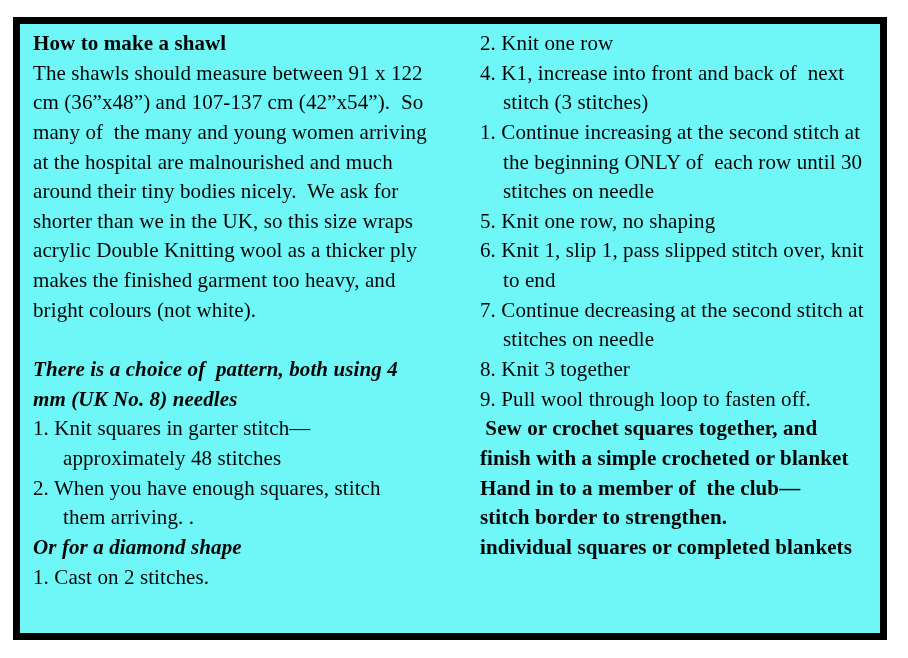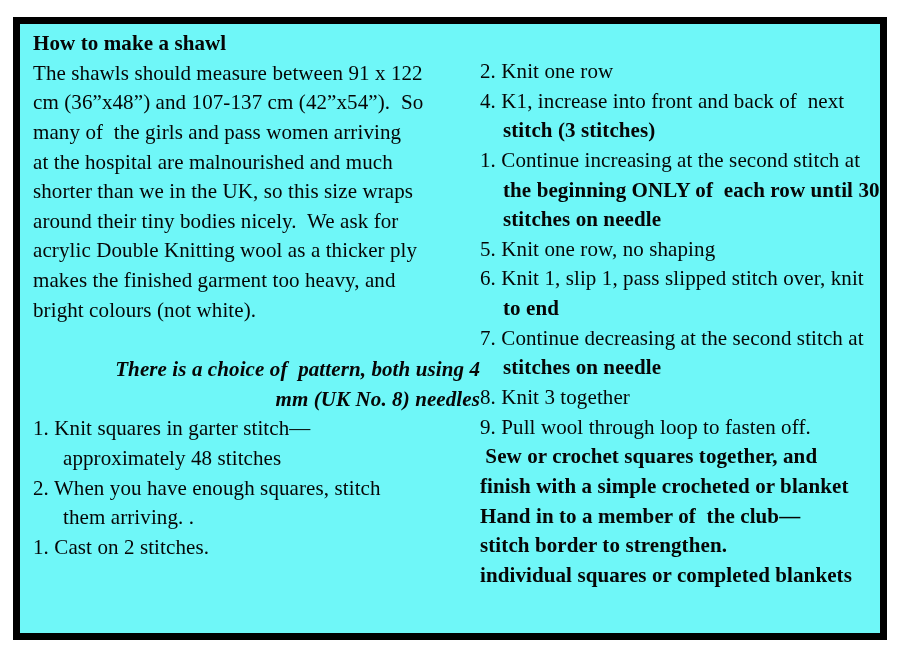--- a/index.html
+++ b/index.html
@@ -27,59 +27,59 @@
   }
   .col {
     display: block;
   }
   .col-left {
     width: 447px;
     flex: 0 0 447px;
   }
   .col-right {
     flex: 1 1 auto;
-    margin-top: 28px;
   }
   .line {
     height: 29.65px;
     line-height: 29.65px;
     font-size: 21px;
     color: #060606;
     white-space: pre;
     letter-spacing: 0.1px;
   }
   .b  { font-weight: bold; }
-  .bi { font-weight: bold; font-style: italic; text-align: right; }
+  .bi { font-weight: bold; font-style: italic; }
   .ind-l { padding-left: 30px; }
-  .ind-r { padding-left: 23px; font-weight: bold; }
+  .ind-r { padding-left: 23px; }
 </style>
 </head>
 <body>
 
 <div class="panel">
   <div class="columns">
 
     <div class="col col-left">
       <div class="line b">How to make a shawl</div>
       <div class="line">The shawls should measure between 91 x 122</div>
       <div class="line">cm (36”x48”) and 107-137 cm (42”x54”).  So</div>
-      <div class="line">many of  the girls and pass women arriving</div>
+      <div class="line">many of  the many and young women arriving</div>
       <div class="line">at the hospital are malnourished and much</div>
+      <div class="line">around their tiny bodies nicely.  We ask for</div>
       <div class="line">shorter than we in the UK, so this size wraps</div>
-      <div class="line">around their tiny bodies nicely.  We ask for</div>
       <div class="line">acrylic Double Knitting wool as a thicker ply</div>
       <div class="line">makes the finished garment too heavy, and</div>
       <div class="line">bright colours (not white).</div>
       <div class="line"></div>
       <div class="line bi">There is a choice of  pattern, both using 4</div>
       <div class="line bi">mm (UK No. 8) needles</div>
       <div class="line">1. Knit squares in garter stitch—</div>
       <div class="line ind-l">approximately 48 stitches</div>
       <div class="line">2. When you have enough squares, stitch</div>
       <div class="line ind-l">them arriving. .</div>
+      <div class="line bi">Or for a diamond shape</div>
       <div class="line">1. Cast on 2 stitches.</div>
     </div>
 
     <div class="col col-right">
       <div class="line">2. Knit one row</div>
       <div class="line">4. K1, increase into front and back of  next</div>
       <div class="line ind-r">stitch (3 stitches)</div>
       <div class="line">1. Continue increasing at the second stitch at</div>
       <div class="line ind-r">the beginning ONLY of  each row until 30</div>
       <div class="line ind-r">stitches on needle</div>

